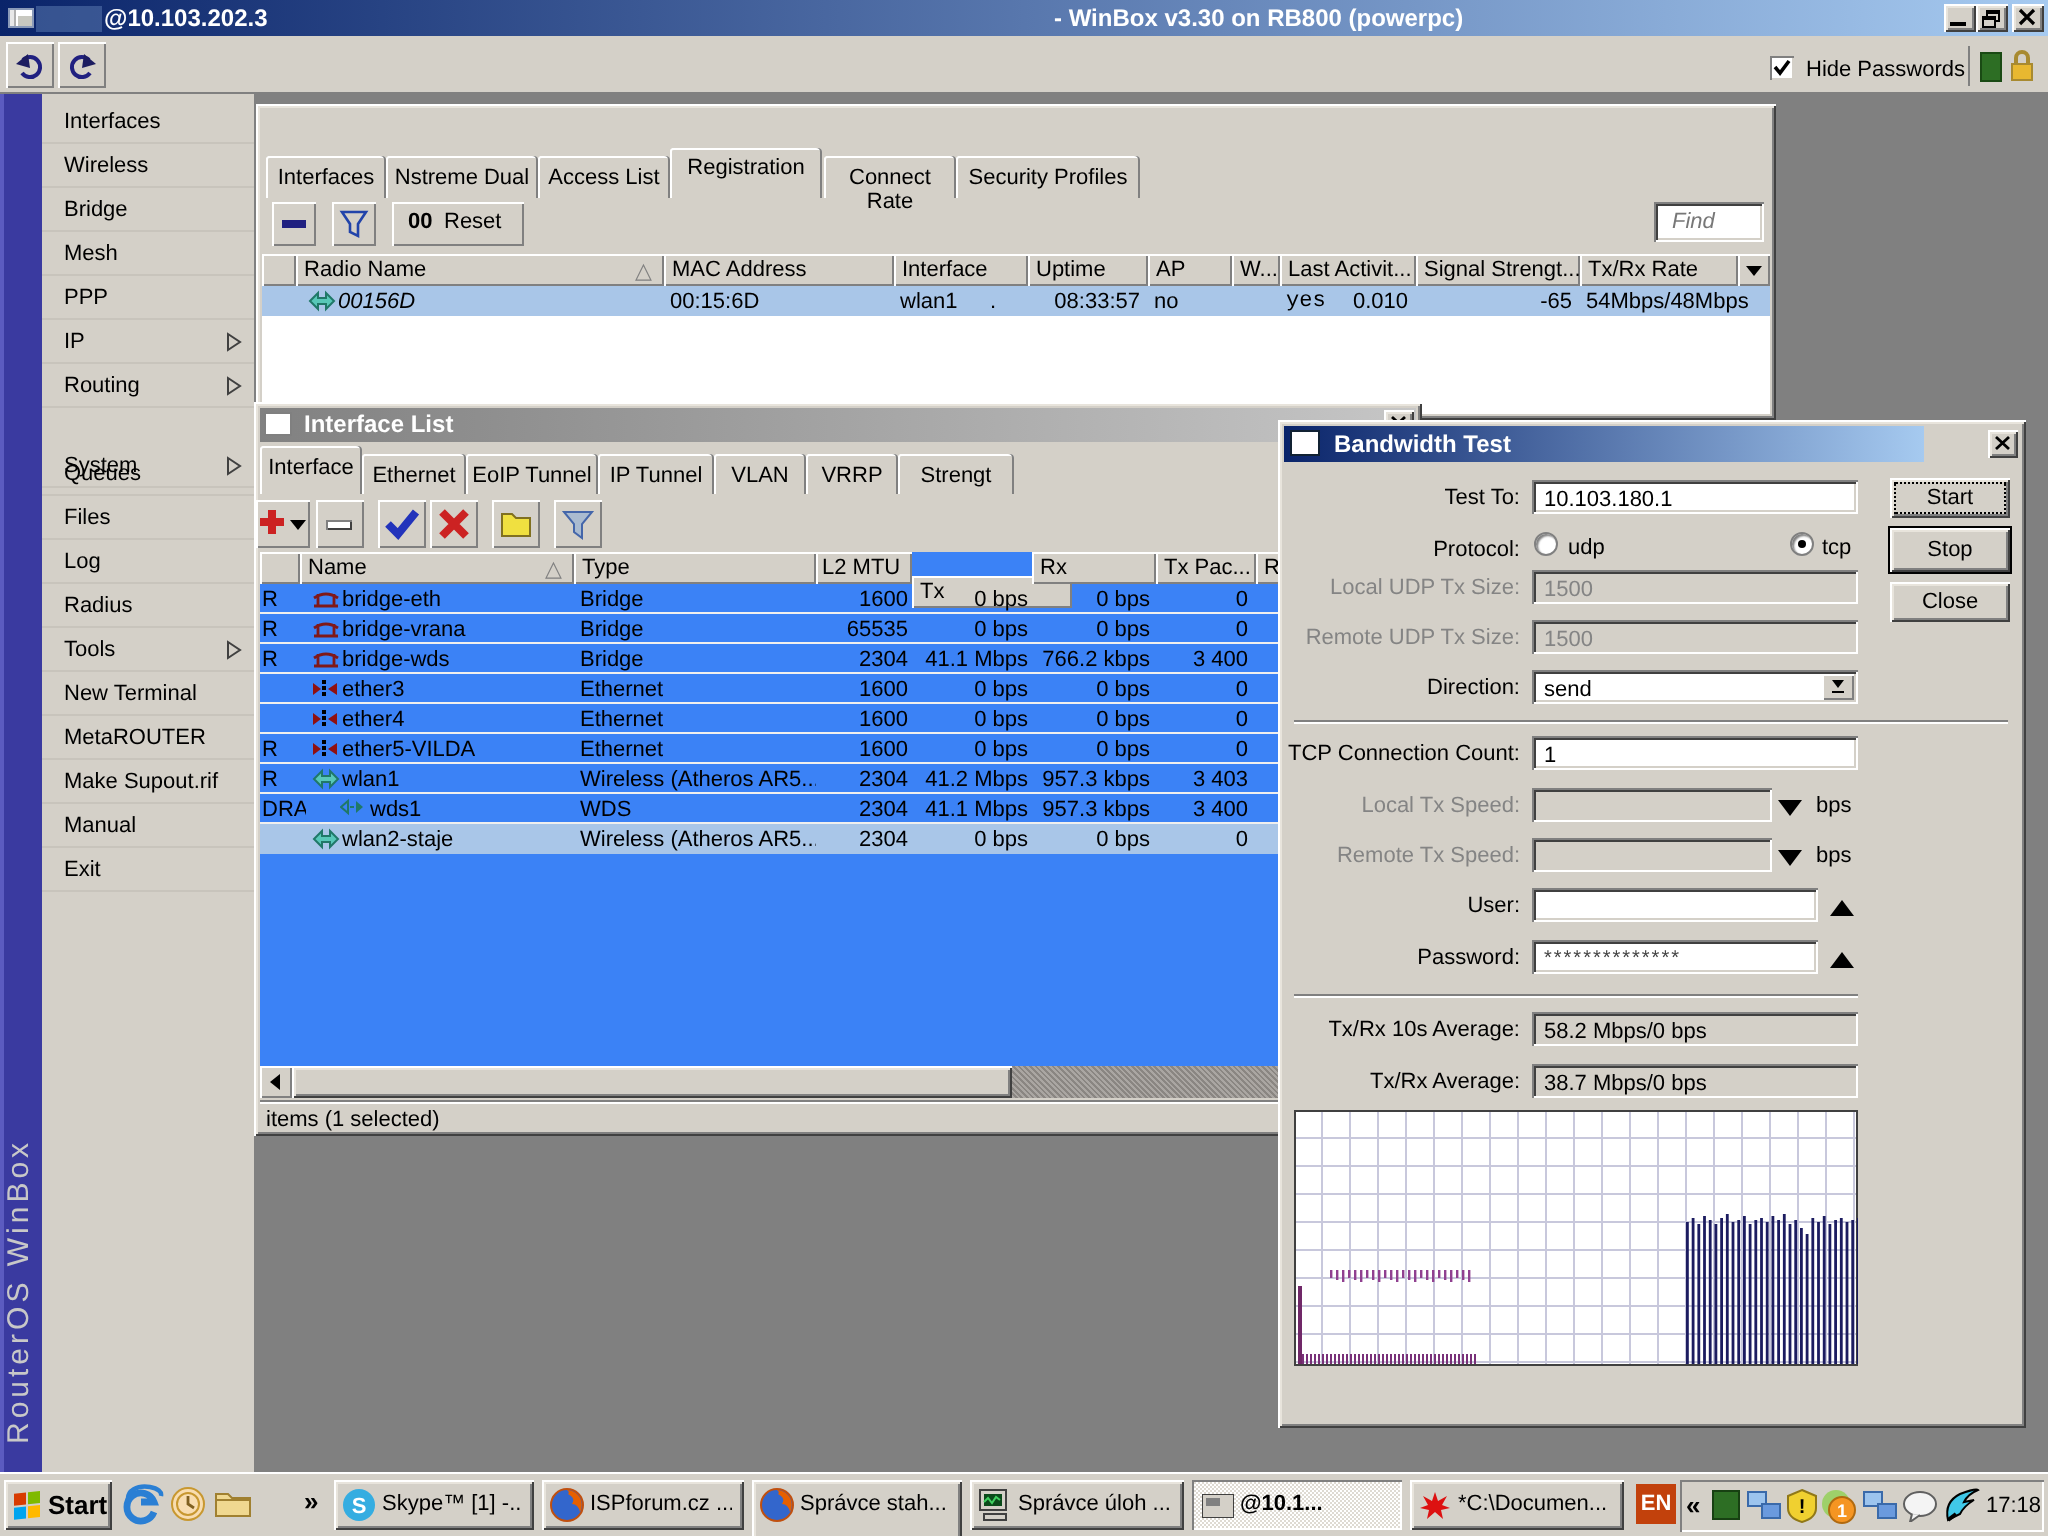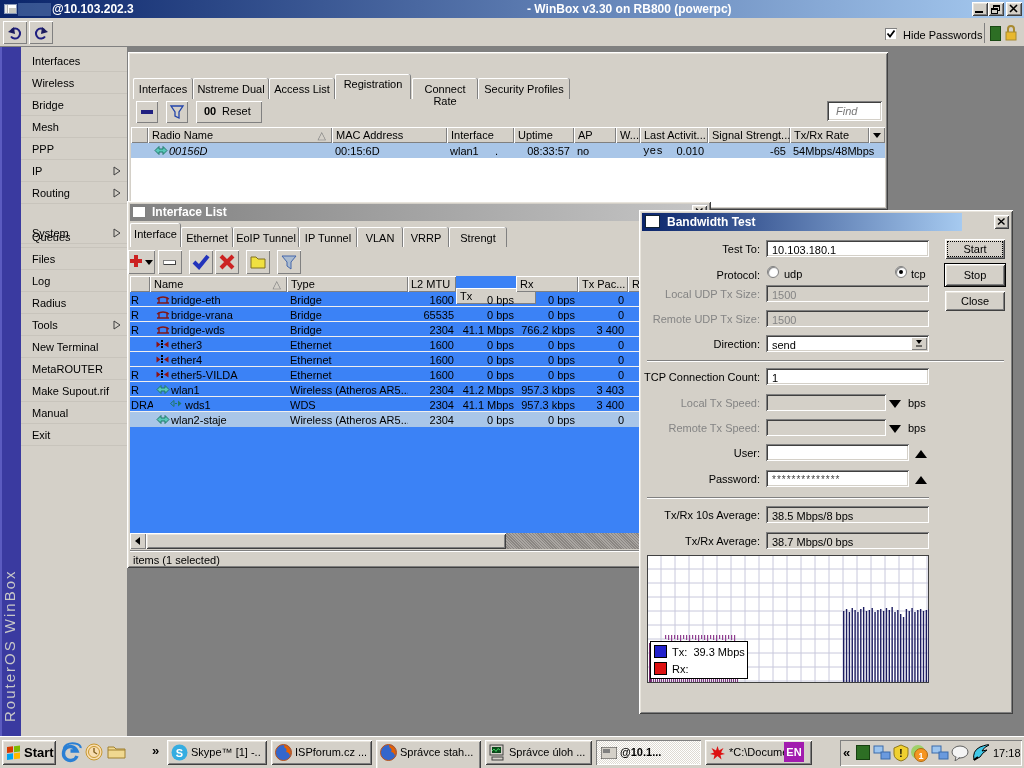--- a/index.html
+++ b/index.html
@@ -433,21 +433,21 @@
     <svg class="abs" style="left:276px;top:240px;" width="12" height="8">
       <path d="M0 8 H12 L6 0 Z" fill="#000"></path>
     </svg>
     <div class="abs rt" style="left:0;top:263px;width:121px;">Password:</div>
     <div class="abs field" style="left:127px;top:260px;width:143px;height:17px;letter-spacing:1px;font-size:10px;color:#444;">**************</div>
     <svg class="abs" style="left:276px;top:266px;" width="12" height="8">
       <path d="M0 8 H12 L6 0 Z" fill="#000"></path>
     </svg>
     <div class="abs" style="left:8px;top:287px;width:282px;height:2px;border-top:1px solid #808080;border-bottom:1px solid #fff;"></div>
     <div class="abs rt" style="left:0;top:299px;width:121px;">Tx/Rx 10s Average:</div>
-    <div class="abs dfield" style="left:127px;top:296px;width:163px;height:17px;">38.5 Mbps/8 bps</div>
+    <div class="abs dfield" style="left:127px;top:296px;width:163px;height:17px;">58.2 Mbps/0 bps</div>
     <div class="abs rt" style="left:0;top:325px;width:121px;">Tx/Rx Average:</div>
     <div class="abs dfield" style="left:127px;top:322px;width:163px;height:17px;">38.7 Mbps/0 bps</div>
     <div class="abs btn" style="left:306px;top:29px;width:60px;height:20px;text-align:center;padding-top:4px;"><div class="abs" style="left:2px;top:2px;right:2px;bottom:2px;border:1px dotted #000;"></div>Start</div>
     <div class="abs btn" style="left:306px;top:54px;width:60px;height:22px;text-align:center;padding-top:5px;outline:1px solid #000;">Stop</div>
     <div class="abs btn" style="left:306px;top:81px;width:60px;height:20px;text-align:center;padding-top:4px;">Close</div>
     <div class="abs" id="btgraph" style="left:8px;top:345px;width:282px;height:128px;background:#fff;box-shadow:inset 1px 1px 0 #404040, inset -1px -1px 0 #404040;">
       <svg width="282" height="128">
         <line x1="14" y1="1" x2="14" y2="127" stroke="#c8c8dc" stroke-width="1"></line>
         <line x1="28" y1="1" x2="28" y2="127" stroke="#c8c8dc" stroke-width="1"></line>
         <line x1="42" y1="1" x2="42" y2="127" stroke="#c8c8dc" stroke-width="1"></line>
@@ -574,26 +574,20 @@
         <rect x="66" y="80" width="1.2" height="5" fill="#904090"></rect>
         <rect x="69" y="80" width="1.2" height="6" fill="#904090"></rect>
         <rect x="72" y="80" width="1.2" height="4" fill="#904090"></rect>
         <rect x="75" y="80" width="1.2" height="5" fill="#904090"></rect>
         <rect x="78" y="80" width="1.2" height="6" fill="#904090"></rect>
         <rect x="81" y="80" width="1.2" height="4" fill="#904090"></rect>
         <rect x="84" y="80" width="1.2" height="5" fill="#904090"></rect>
         <rect x="87" y="80" width="1.2" height="6" fill="#904090"></rect>
       </svg>
     </div>
-    <div class="abs" style="left:11px;top:431px;width:98px;height:38px;background:#fff;border:1px solid #000;">
-      <div class="abs" style="left:3px;top:3px;width:13px;height:13px;background:#2222cc;border:1px solid #000;"></div>
-      <div class="abs" style="left:21px;top:4px;">Tx:&nbsp; 39.3 Mbps</div>
-      <div class="abs" style="left:3px;top:20px;width:13px;height:13px;background:#dd1111;border:1px solid #000;"></div>
-      <div class="abs" style="left:21px;top:21px;">Rx:</div>
-    </div>
   </div>
 
 <div class="abs" style="left:0;top:736px;width:1024px;height:32px;background:#d4d0c8;border-top:1px solid #fff;" id="taskbar">
     <div class="abs btn" style="left:2px;top:3px;width:54px;height:25px;">
       <svg class="abs" style="left:4px;top:4px;" width="16" height="16">
         <g transform="skewY(-6)">
           <rect x="1" y="3" width="6" height="6" fill="#d83b01"></rect>
           <rect x="8" y="3" width="6" height="6" fill="#7fba00"></rect>
           <rect x="1" y="10" width="6" height="6" fill="#00a4ef"></rect>
           <rect x="8" y="10" width="6" height="6" fill="#ffb900"></rect>
@@ -653,21 +647,21 @@
         <rect x="2" y="2" width="7" height="4" fill="#808080"></rect>
       </svg>
       <span class="abs" style="left:24px;top:6px;white-space:nowrap;overflow:hidden;width:75px;font-weight:bold;">@10.1...</span>
     </div>
     <div class="abs btn" style="left:705px;top:3px;width:107px;height:25px;">
       <svg class="abs" style="left:4px;top:4px;" width="17" height="17">
         <path d="M8.5 2 L10 6.5 L14.5 4 L12 8.5 L16 10 L11.5 11 L12.5 15.5 L8.5 12 L4.5 15.5 L5.5 11 L1 10 L5 8.5 L2.5 4 L7 6.5 Z" fill="#dd1111"></path>
       </svg>
       <span class="abs" style="left:24px;top:6px;white-space:nowrap;overflow:hidden;width:75px;">*C:\Documen...</span>
     </div>
-    <div class="abs" style="left:784px;top:5px;width:20px;height:20px;background:#a21caf;color:#fff;font-weight:bold;font-size:11px;text-align:center;padding-top:4px;">EN</div>
+    <div class="abs" style="left:818px;top:5px;width:20px;height:20px;background:#c2410c;color:#fff;font-weight:bold;font-size:11px;text-align:center;padding-top:4px;">EN</div>
     <div class="abs sunkthin" style="left:840px;top:3px;width:182px;height:26px;">
       <div class="abs" style="left:3px;top:5px;font-weight:bold;font-size:13px;">«</div>
       <div class="abs" style="left:16px;top:5px;width:14px;height:15px;background:#2d6e24;border:1px solid #174012;"></div>
       <svg class="abs" style="left:33px;top:4px;" width="18" height="18">
         <rect x="1" y="2" width="9" height="7" fill="#9cc4ee" stroke="#3a6aaa"></rect>
         <rect x="8" y="8" width="9" height="7" fill="#6a9ade" stroke="#3a6aaa"></rect>
       </svg>
       <svg class="abs" style="left:53px;top:4px;" width="16" height="18">
         <path d="M8 1 L15 4 V10 Q15 15 8 17 Q1 15 1 10 V4 Z" fill="#f0d030" stroke="#907818"></path>
         <text x="8" y="12.5" text-anchor="middle" font-size="10" font-weight="bold" fill="#000">!</text>

